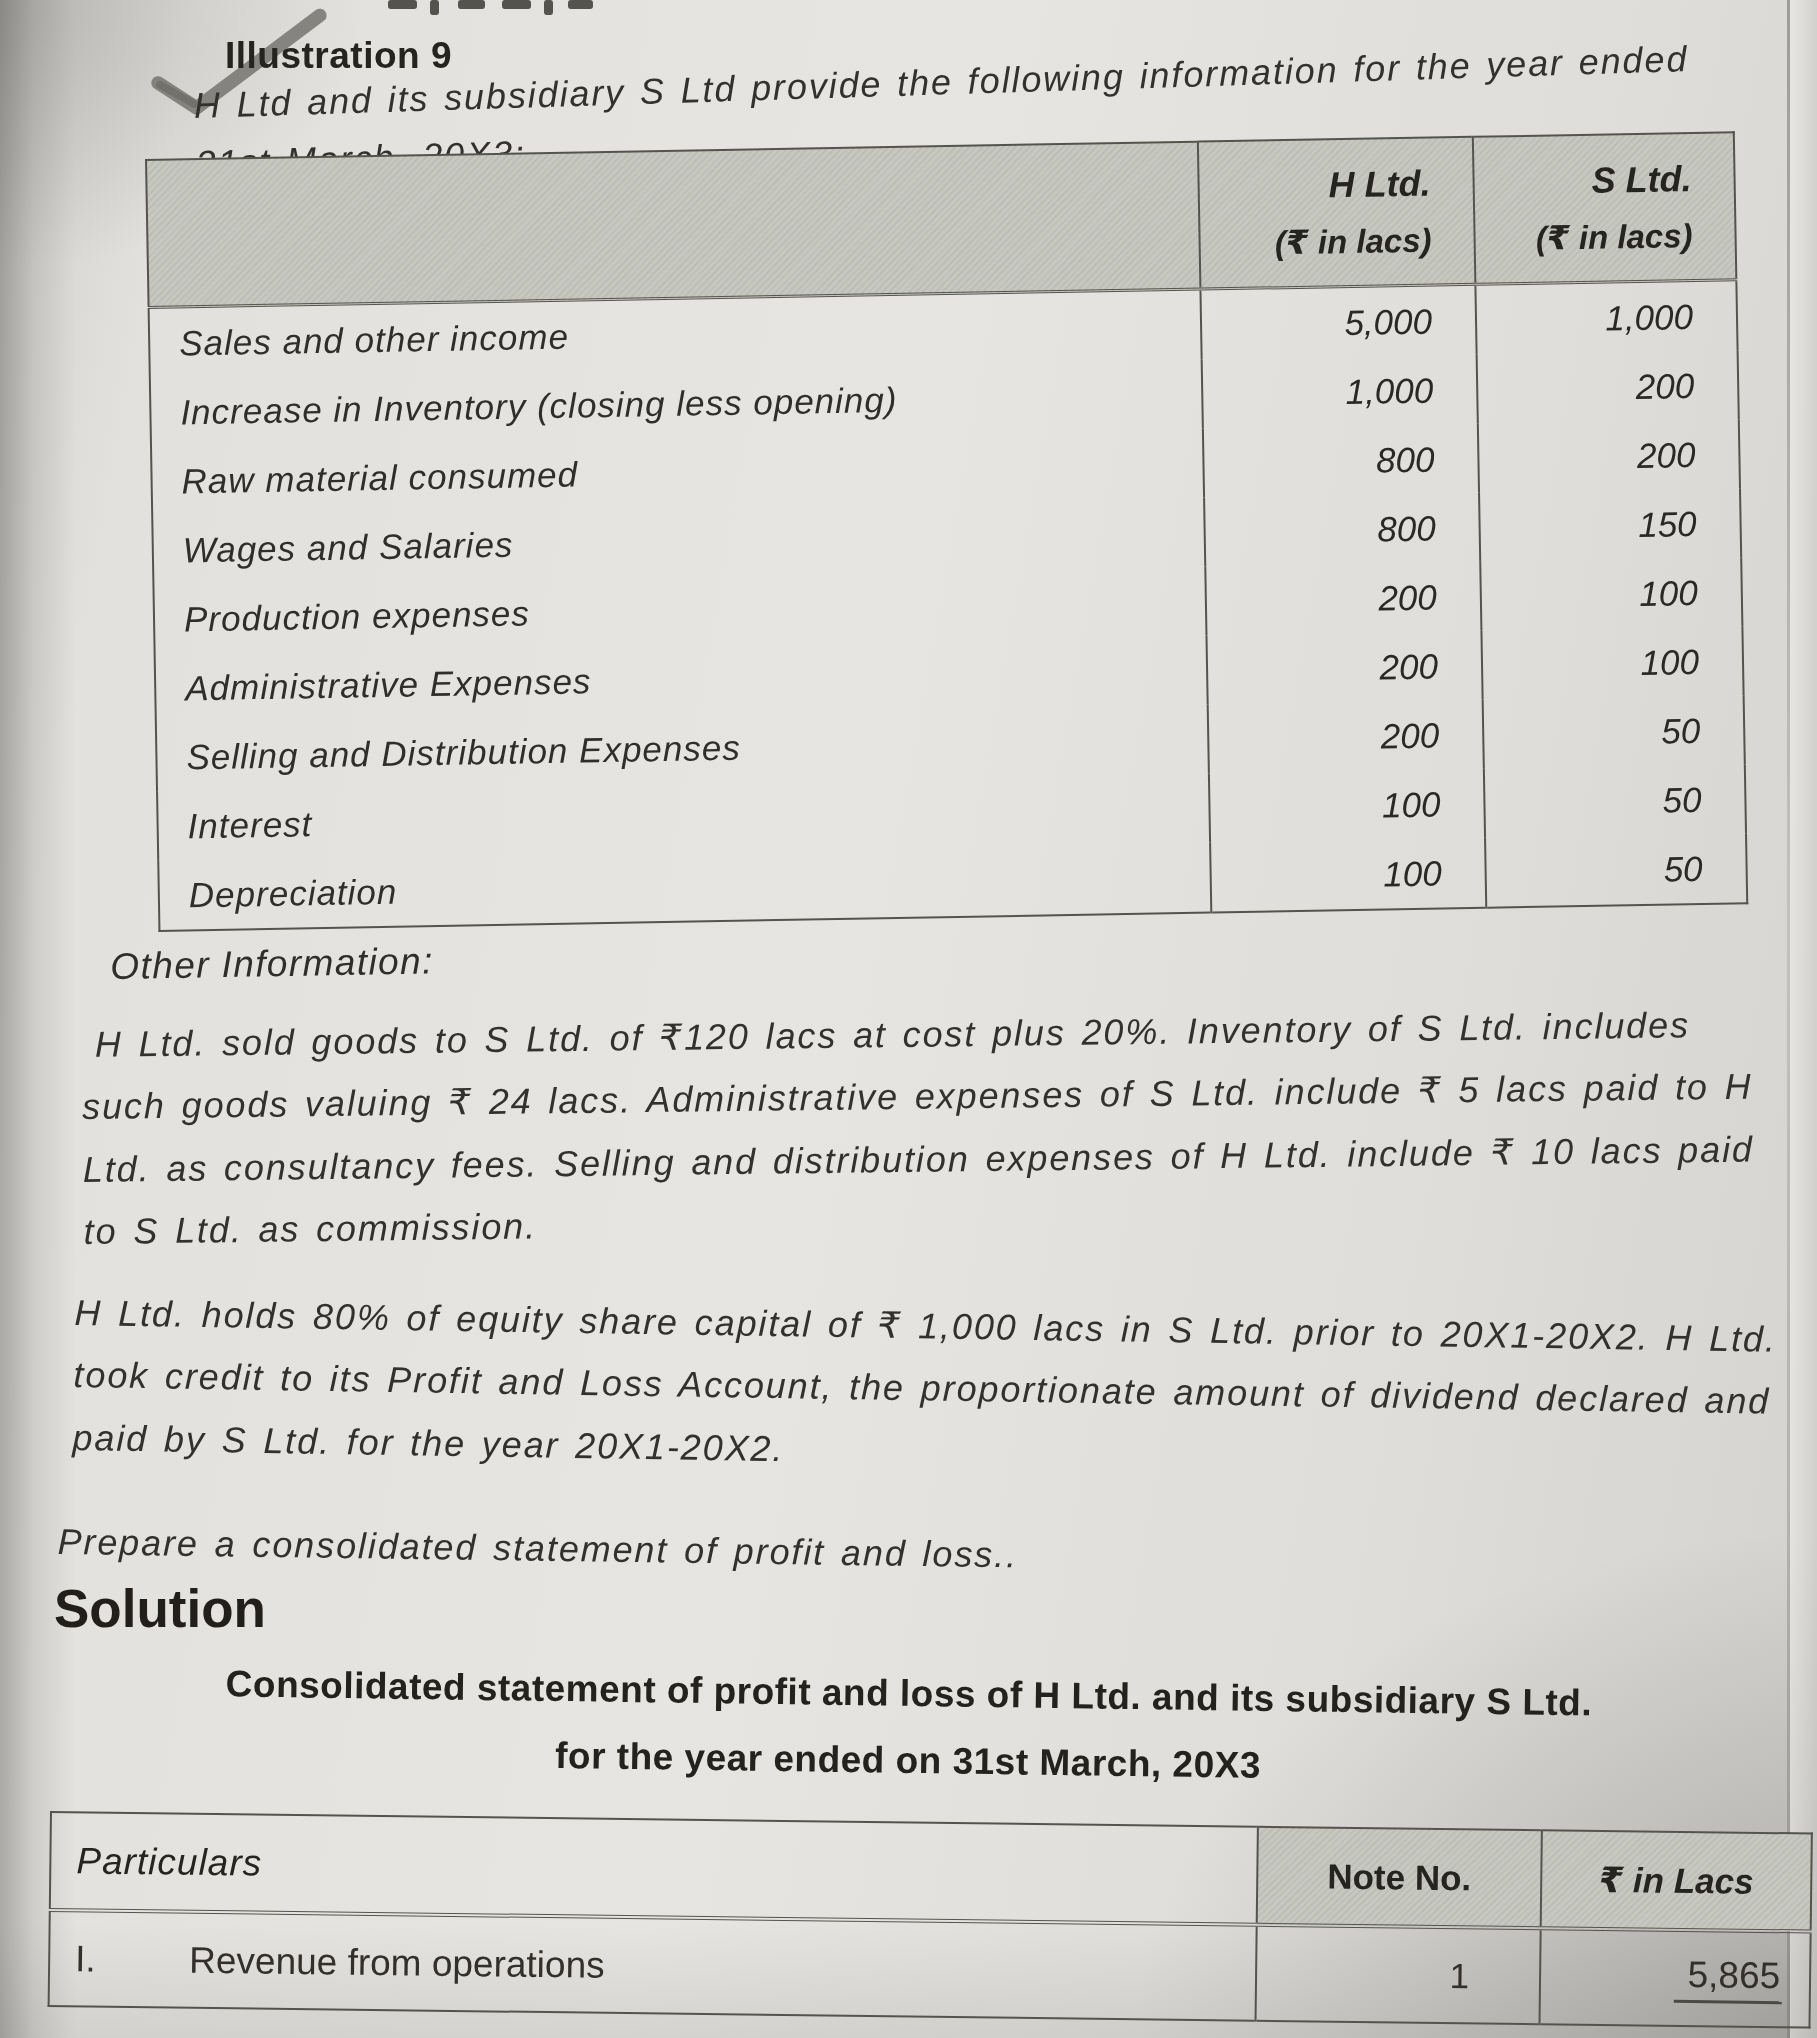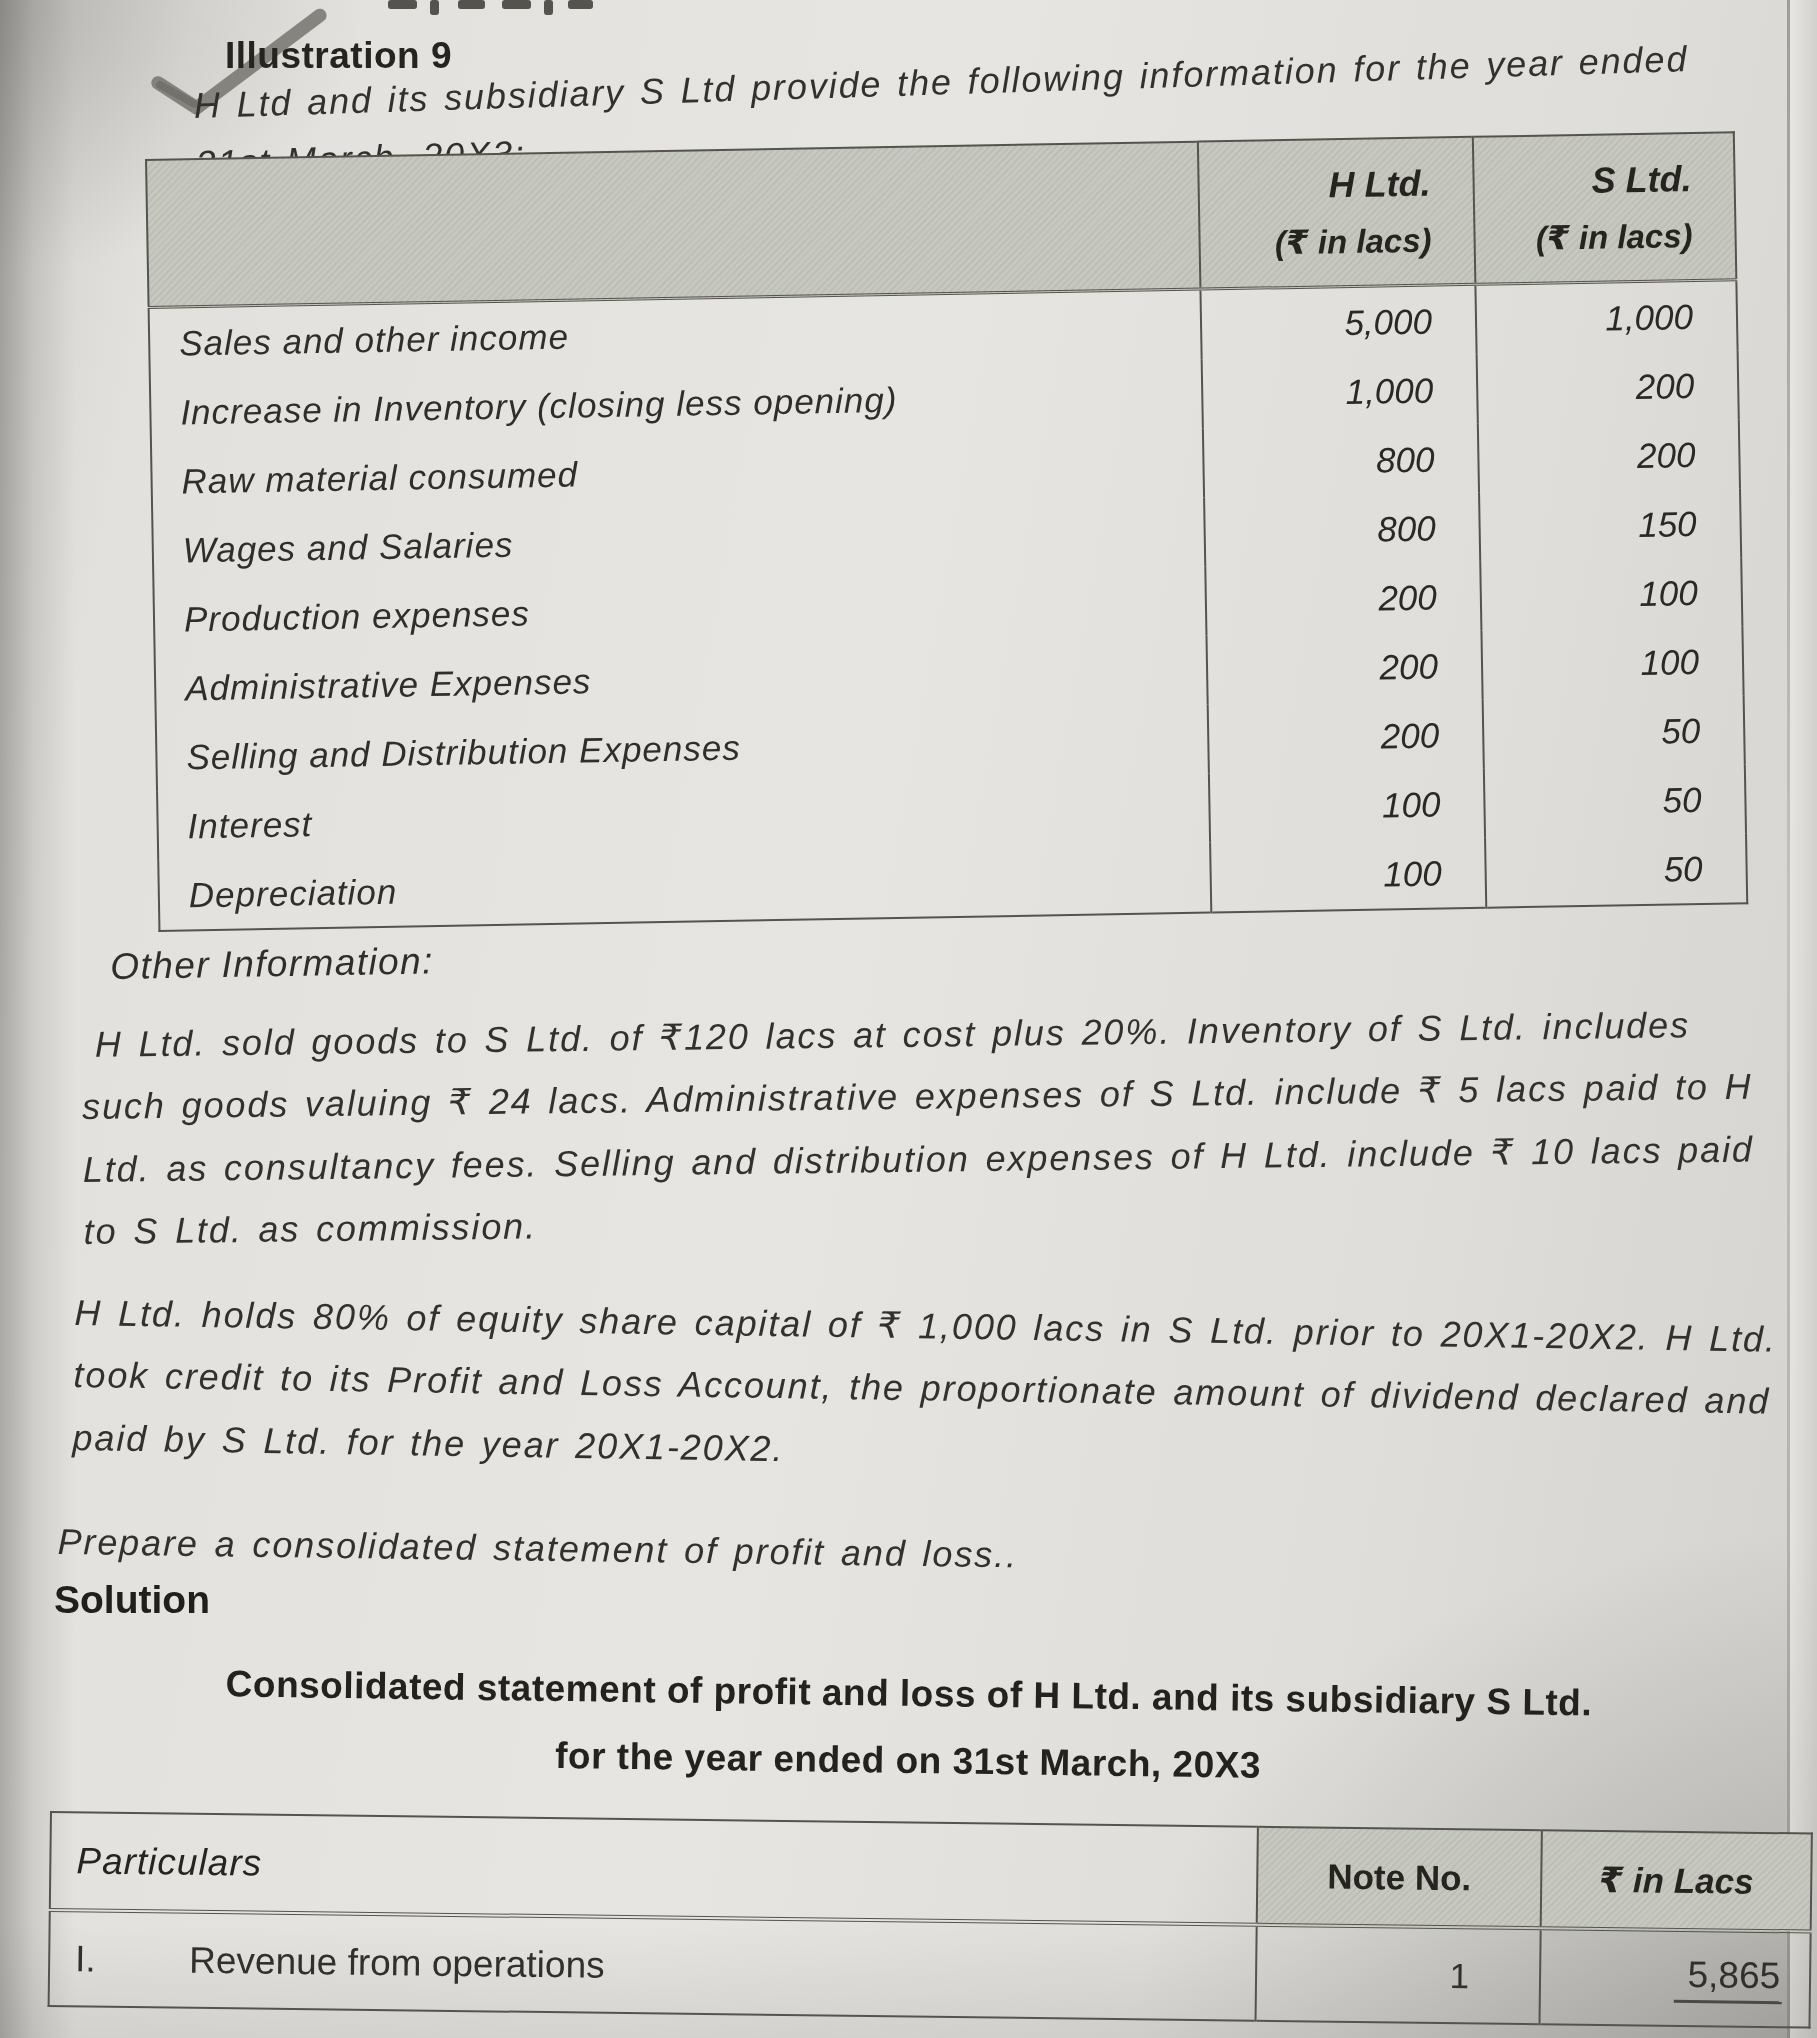--- a/index.html
+++ b/index.html
@@ -82,21 +82,21 @@
     position:absolute;margin:0;
     font-style:italic;font-size:36px;line-height:1.73;letter-spacing:1.9px;word-spacing:3.9px;
     color:#33312d;
   }
   .p1{left:81px;top:1014px;width:1697px;transform:rotate(-.7deg);transform-origin:left top;text-indent:13.5px;}
   .p2{left:75px;top:1282px;width:1719px;transform:rotate(.9deg);transform-origin:left top;}
   .p3{left:58px;top:1511px;width:1641px;transform:rotate(.8deg);transform-origin:left top;}
 
   .sol-head{
     position:absolute;left:54px;top:1578px;
-    font-size:39px;font-weight:700;color:#221f1b;
+    font-size:53px;font-weight:700;color:#221f1b;
   }
   .stmt-title{
     position:absolute;left:56px;top:1649px;width:1707px;text-align:center;
     font-size:37px;font-weight:700;line-height:1.8;color:#24221d;letter-spacing:0.5px;
     transform:rotate(.8deg);transform-origin:left top;
   }
 
   
   .t2{
     position:absolute;left:50px;top:1811px;width:1761px;

